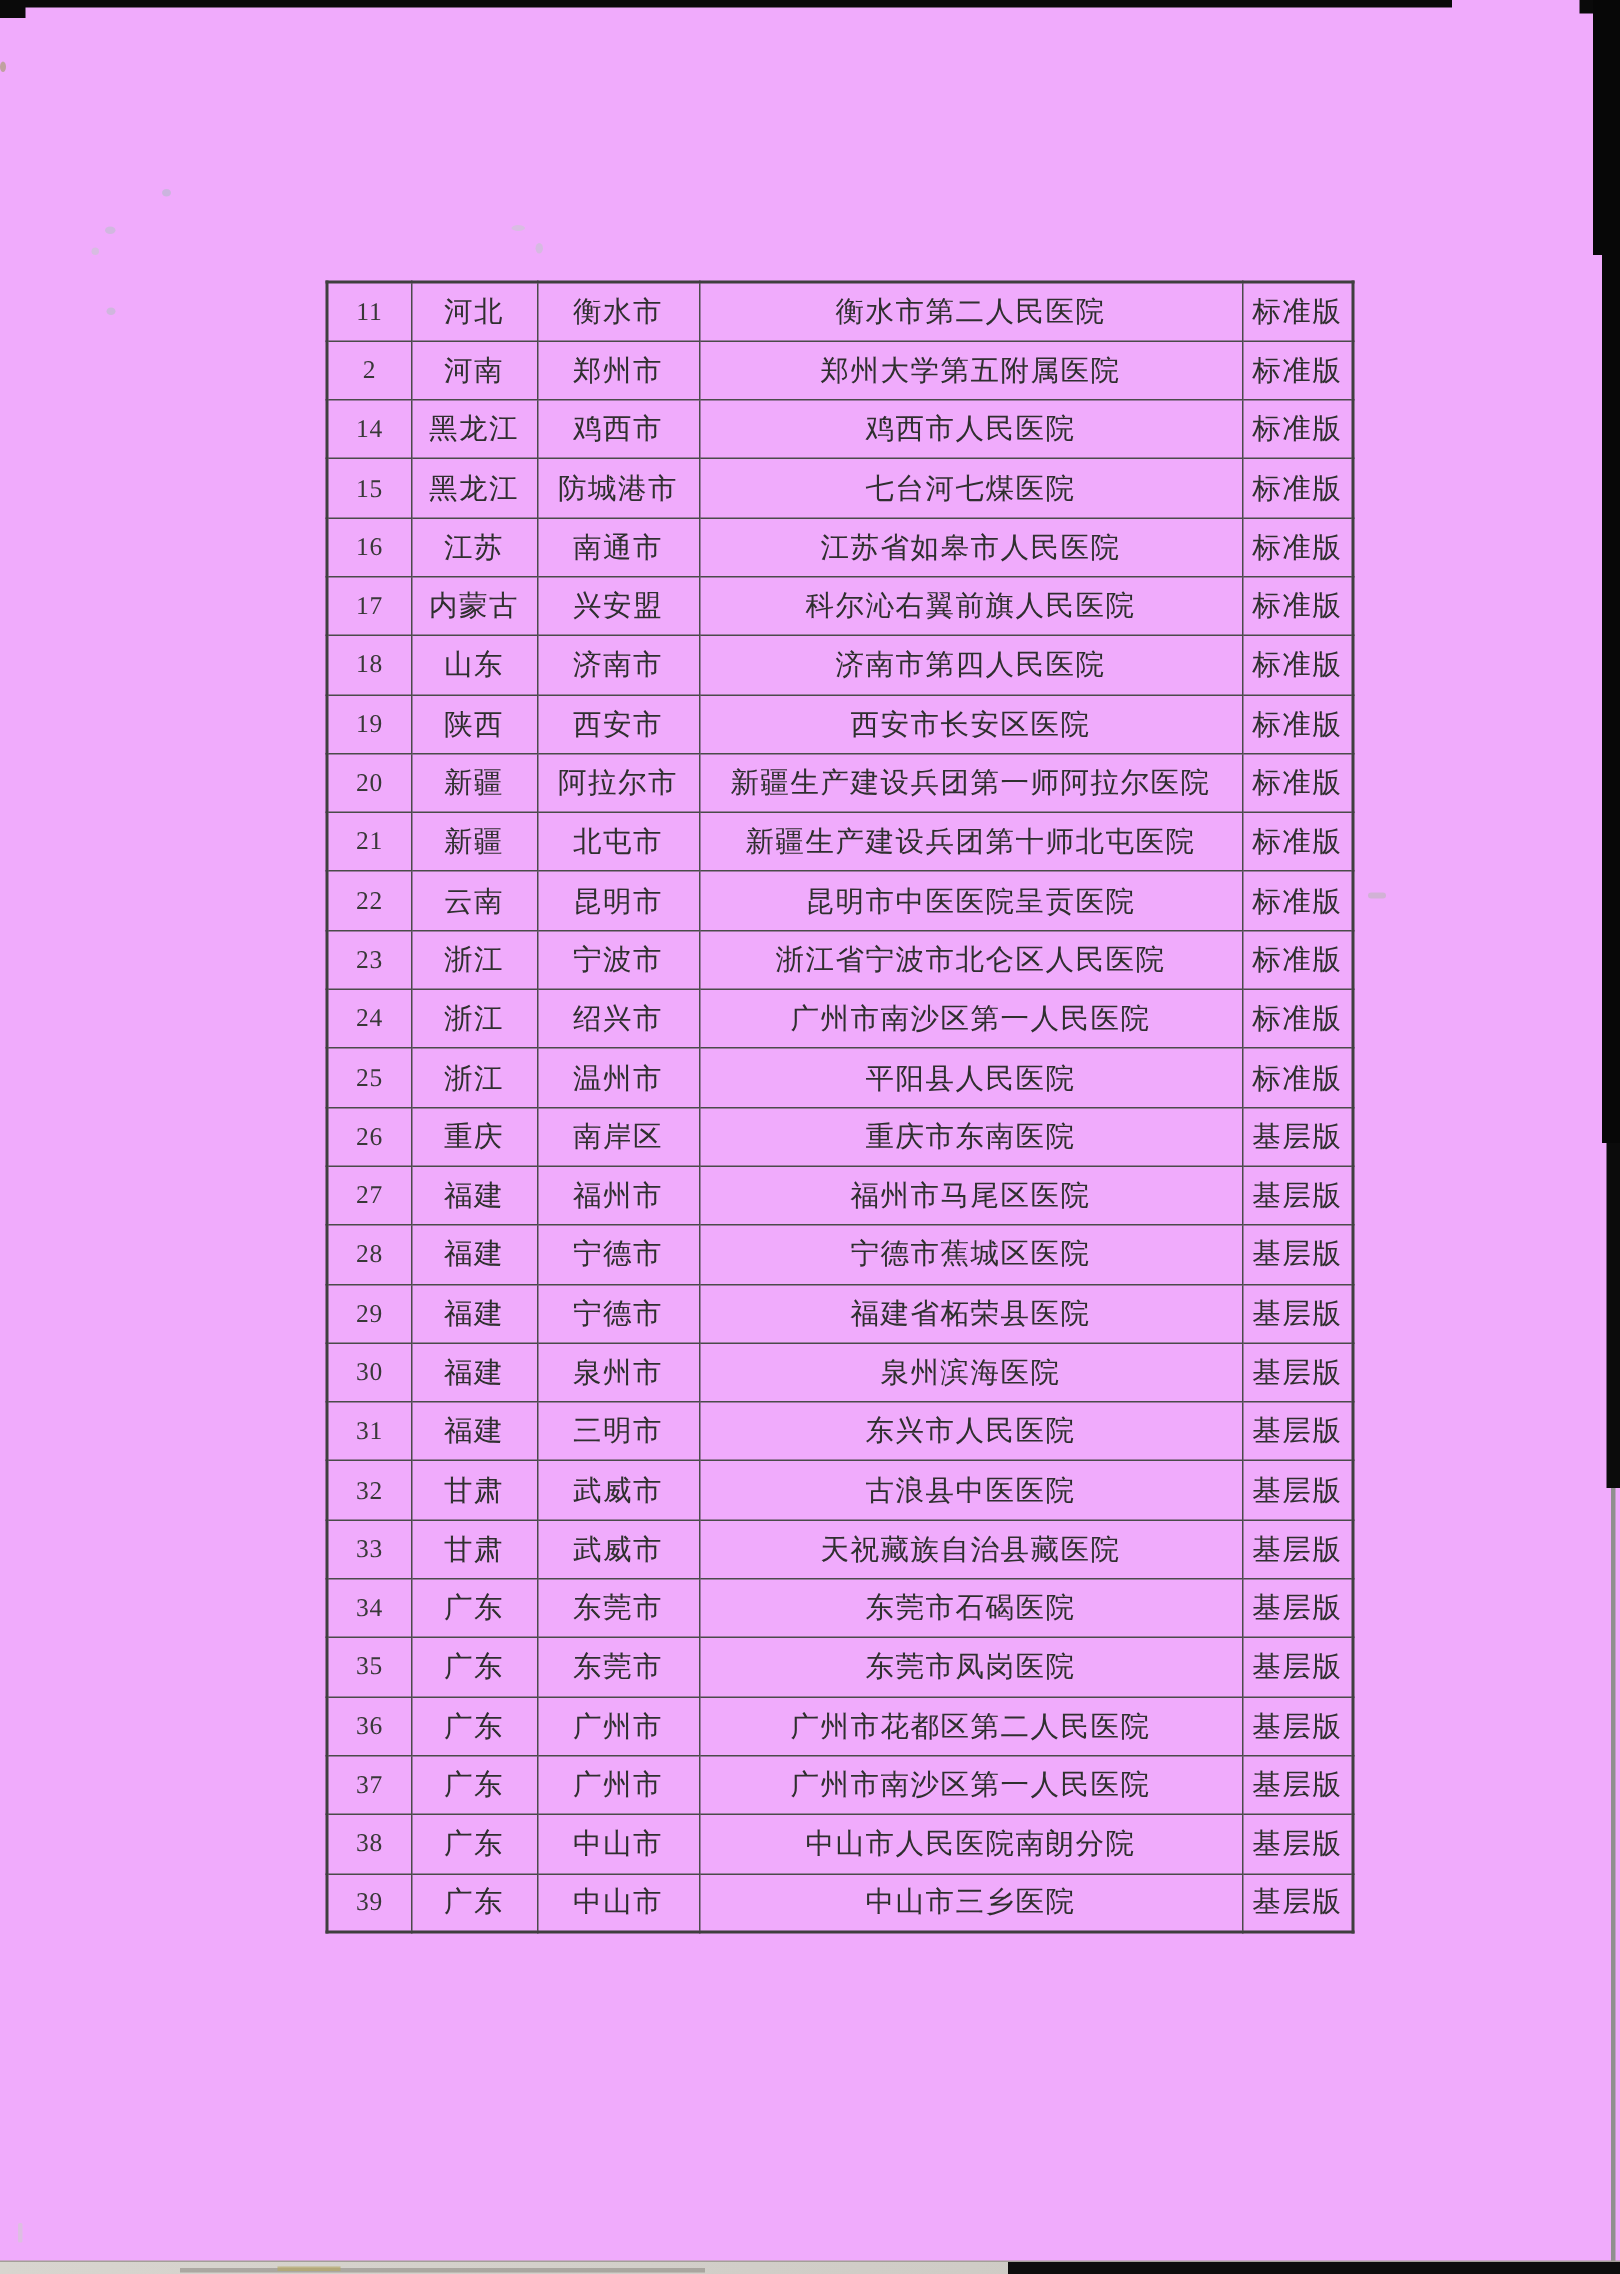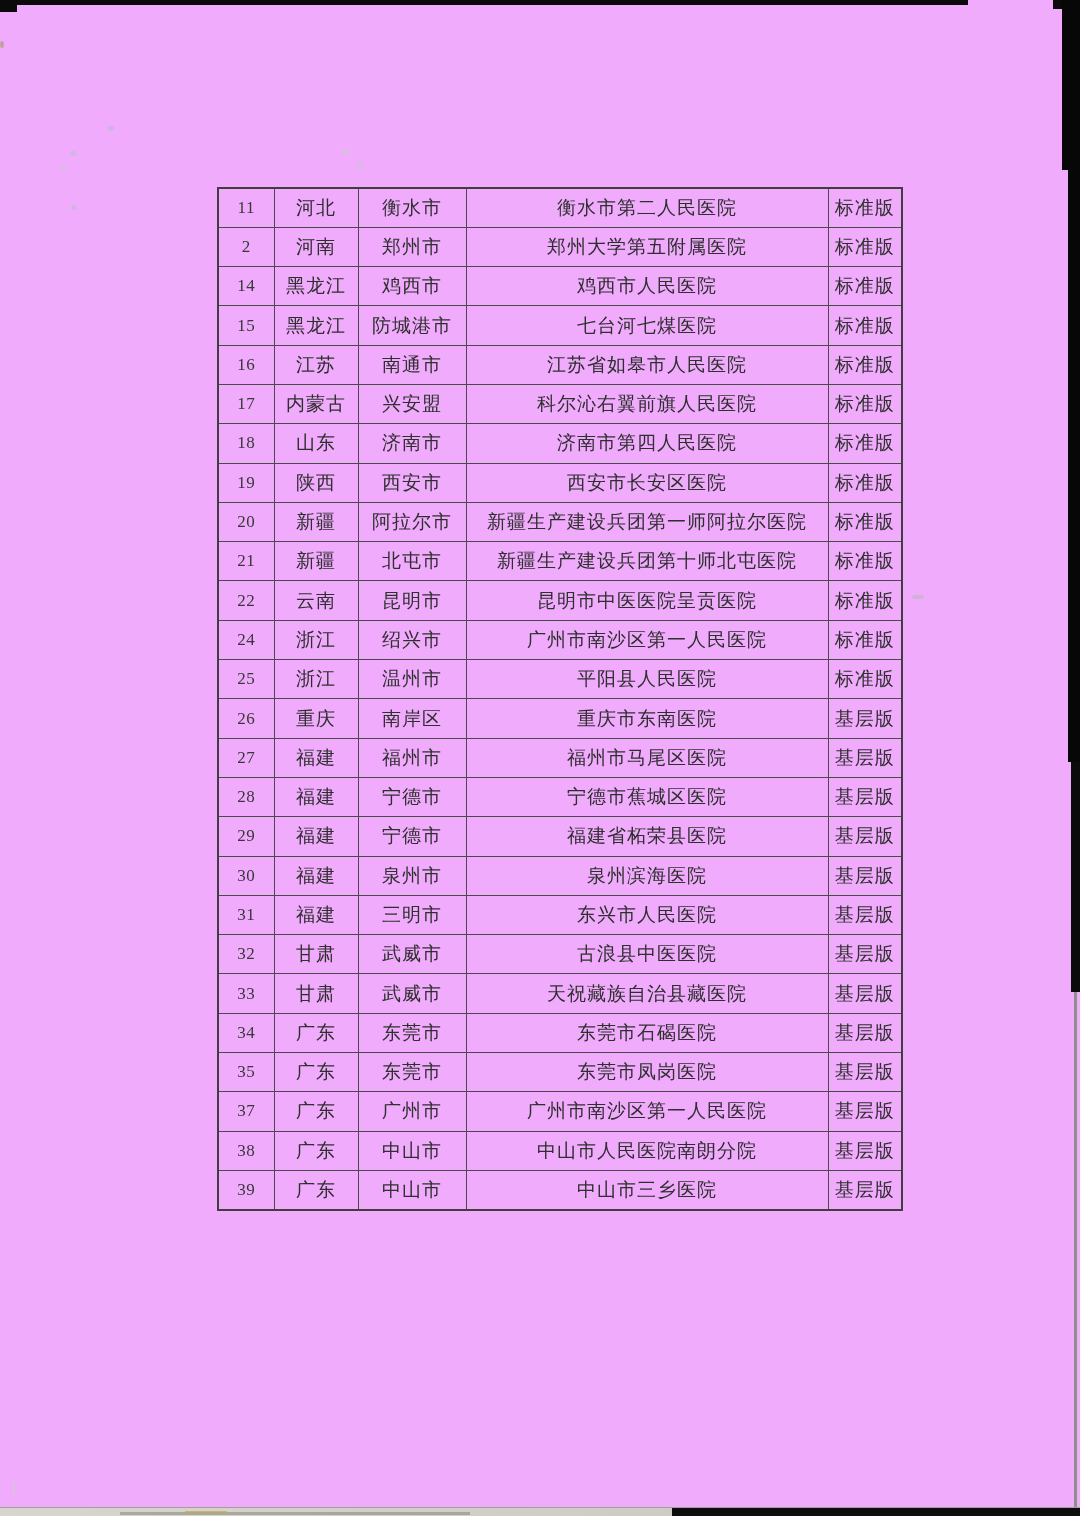--- a/index.html
+++ b/index.html
@@ -152,20 +152,27 @@
           <td class="col-edition">标准版</td>
         </tr>
         <tr>
           <td class="col-no">22</td>
           <td class="col-province">云南</td>
           <td class="col-city">昆明市</td>
           <td class="col-hospital">昆明市中医医院呈贡医院</td>
           <td class="col-edition">标准版</td>
         </tr>
         <tr>
+          <td class="col-no">23</td>
+          <td class="col-province">浙江</td>
+          <td class="col-city">宁波市</td>
+          <td class="col-hospital">浙江省宁波市北仑区人民医院</td>
+          <td class="col-edition">标准版</td>
+        </tr>
+        <tr>
           <td class="col-no">24</td>
           <td class="col-province">浙江</td>
           <td class="col-city">绍兴市</td>
           <td class="col-hospital">广州市南沙区第一人民医院</td>
           <td class="col-edition">标准版</td>
         </tr>
         <tr>
           <td class="col-no">25</td>
           <td class="col-province">浙江</td>
           <td class="col-city">温州市</td>
@@ -233,20 +240,27 @@
           <td class="col-province">广东</td>
           <td class="col-city">东莞市</td>
           <td class="col-hospital">东莞市石碣医院</td>
           <td class="col-edition">基层版</td>
         </tr>
         <tr>
           <td class="col-no">35</td>
           <td class="col-province">广东</td>
           <td class="col-city">东莞市</td>
           <td class="col-hospital">东莞市凤岗医院</td>
+          <td class="col-edition">基层版</td>
+        </tr>
+        <tr>
+          <td class="col-no">36</td>
+          <td class="col-province">广东</td>
+          <td class="col-city">广州市</td>
+          <td class="col-hospital">广州市花都区第二人民医院</td>
           <td class="col-edition">基层版</td>
         </tr>
         <tr>
           <td class="col-no">37</td>
           <td class="col-province">广东</td>
           <td class="col-city">广州市</td>
           <td class="col-hospital">广州市南沙区第一人民医院</td>
           <td class="col-edition">基层版</td>
         </tr>
         <tr>

